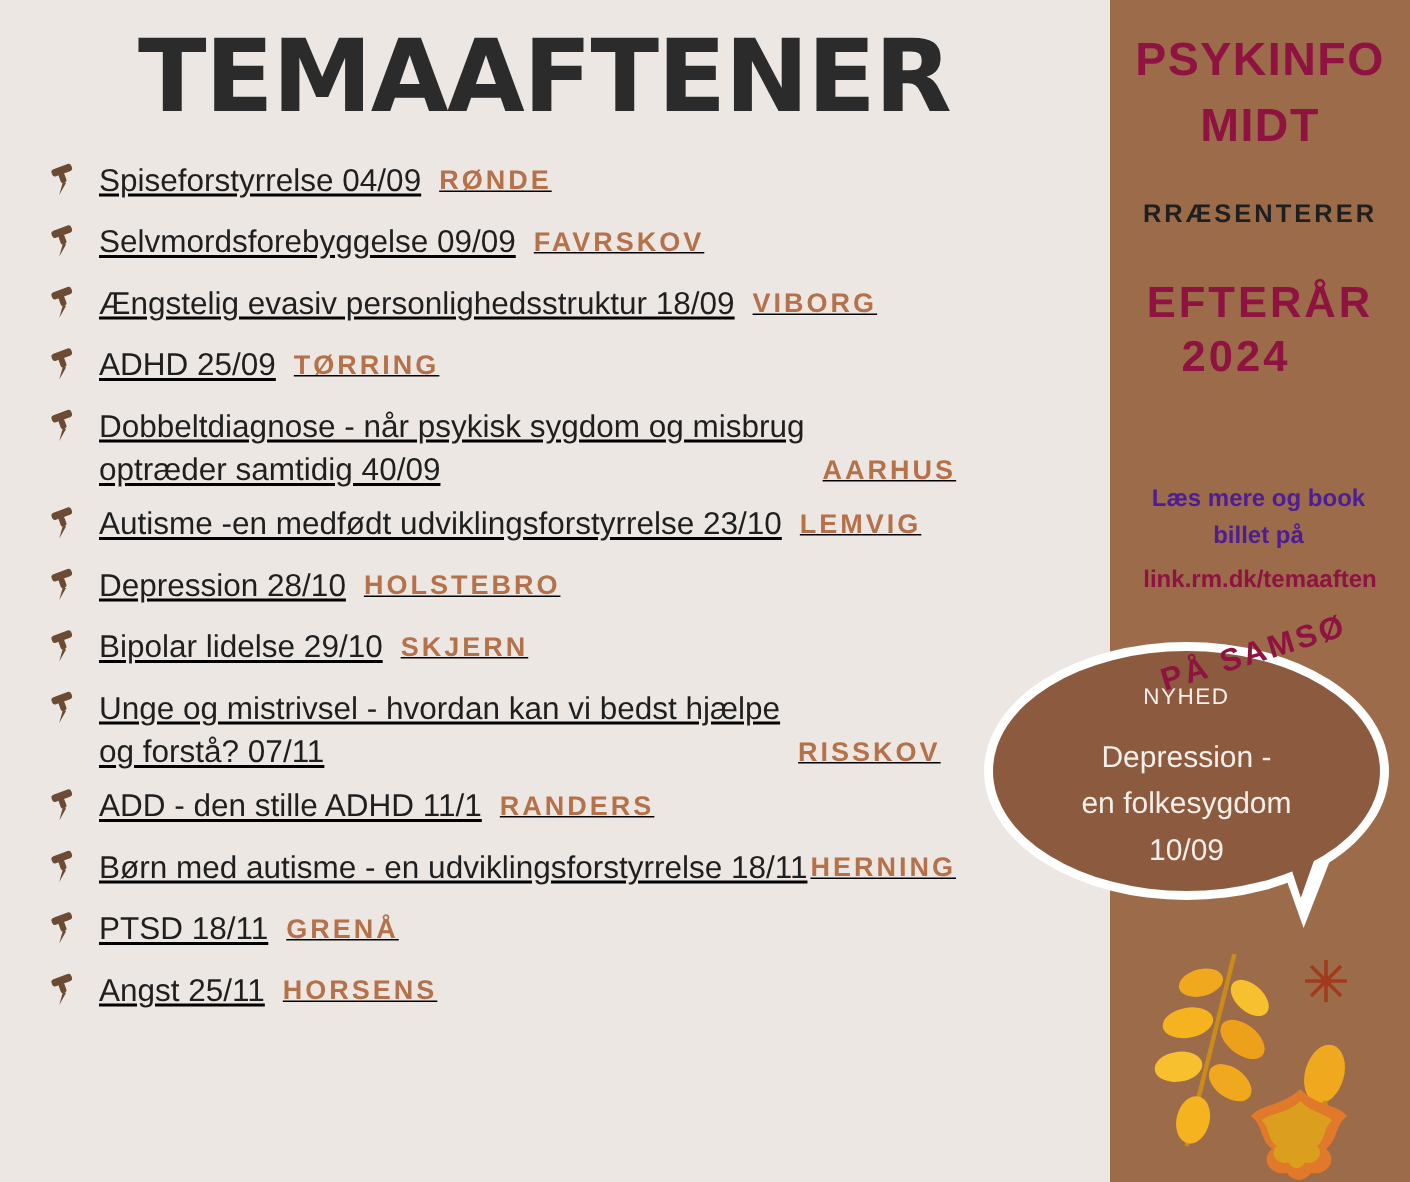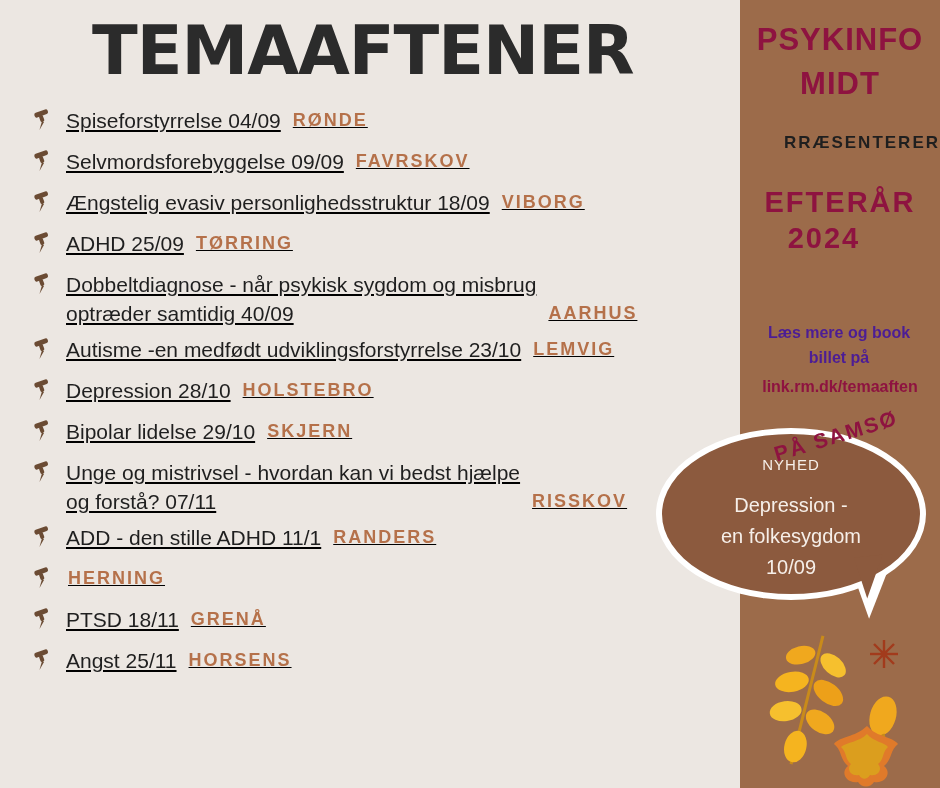--- a/index.html
+++ b/index.html
@@ -365,20 +365,21 @@
       <div class="event-row">
         <span class="pin-icon">
           <svg width="24" height="24" viewBox="0 0 24 24">
               <g fill="#6b4b33">
                 <rect x="4" y="3" width="14" height="5" rx="2" transform="rotate(-20 11 5)"></rect>
                 <rect x="9.5" y="7" width="4" height="7" rx="1.6" transform="rotate(-20 11.5 10)"></rect>
                 <path d="M12 13 L9.5 22 L14 14 Z"></path>
               </g>
             </svg>
         </span>
+        <span class="event-text">Børn med autisme - en udviklingsforstyrrelse 18/11</span>
         <span class="event-city city-tight">HERNING</span>
       </div>
 
       <div class="event-row">
         <span class="pin-icon">
           <svg width="24" height="24" viewBox="0 0 24 24">
               <g fill="#6b4b33">
                 <rect x="4" y="3" width="14" height="5" rx="2" transform="rotate(-20 11 5)"></rect>
                 <rect x="9.5" y="7" width="4" height="7" rx="1.6" transform="rotate(-20 11.5 10)"></rect>
                 <path d="M12 13 L9.5 22 L14 14 Z"></path>
@@ -401,21 +402,21 @@
         </span>
         <span class="event-text"> Angst 25/11</span>
         <span class="event-city">HORSENS</span>
       </div>
 
     </div>
   </div>
 
   <div class="rc-line" id="psykinfo1" style="right:0;left:auto;">PSYKINFO</div>
   <div class="rc-line" id="psykinfo2" style="right:0;left:auto;">MIDT</div>
-  <div class="rc-line" id="presents" style="right:0;left:auto;text-align:right;">RRÆSENTERER</div>
+  <div class="rc-line" id="presents" style="right:0;left:auto;">RRÆSENTERER</div>
   <div class="rc-line" id="season1" style="right:0;left:auto;">EFTERÅR</div>
   <div class="rc-line" id="season2" style="right:16px;left:auto;">2024</div>
   <div id="book-text" style="right:0;left:auto;white-space:pre-line;">Læs mere og book
 billet på</div>
   <div id="book-link" style="right:0;left:auto;">link.rm.dk/temaaften</div>
 
   <div class="leaf" style="left:762px;top:630px;">
     <svg width="90" height="140" viewBox="0 0 90 140">
       <g transform="rotate(14 45 70)">
         <line x1="45" y1="4" x2="45" y2="136" stroke="#c98b1a" stroke-width="3"></line>

